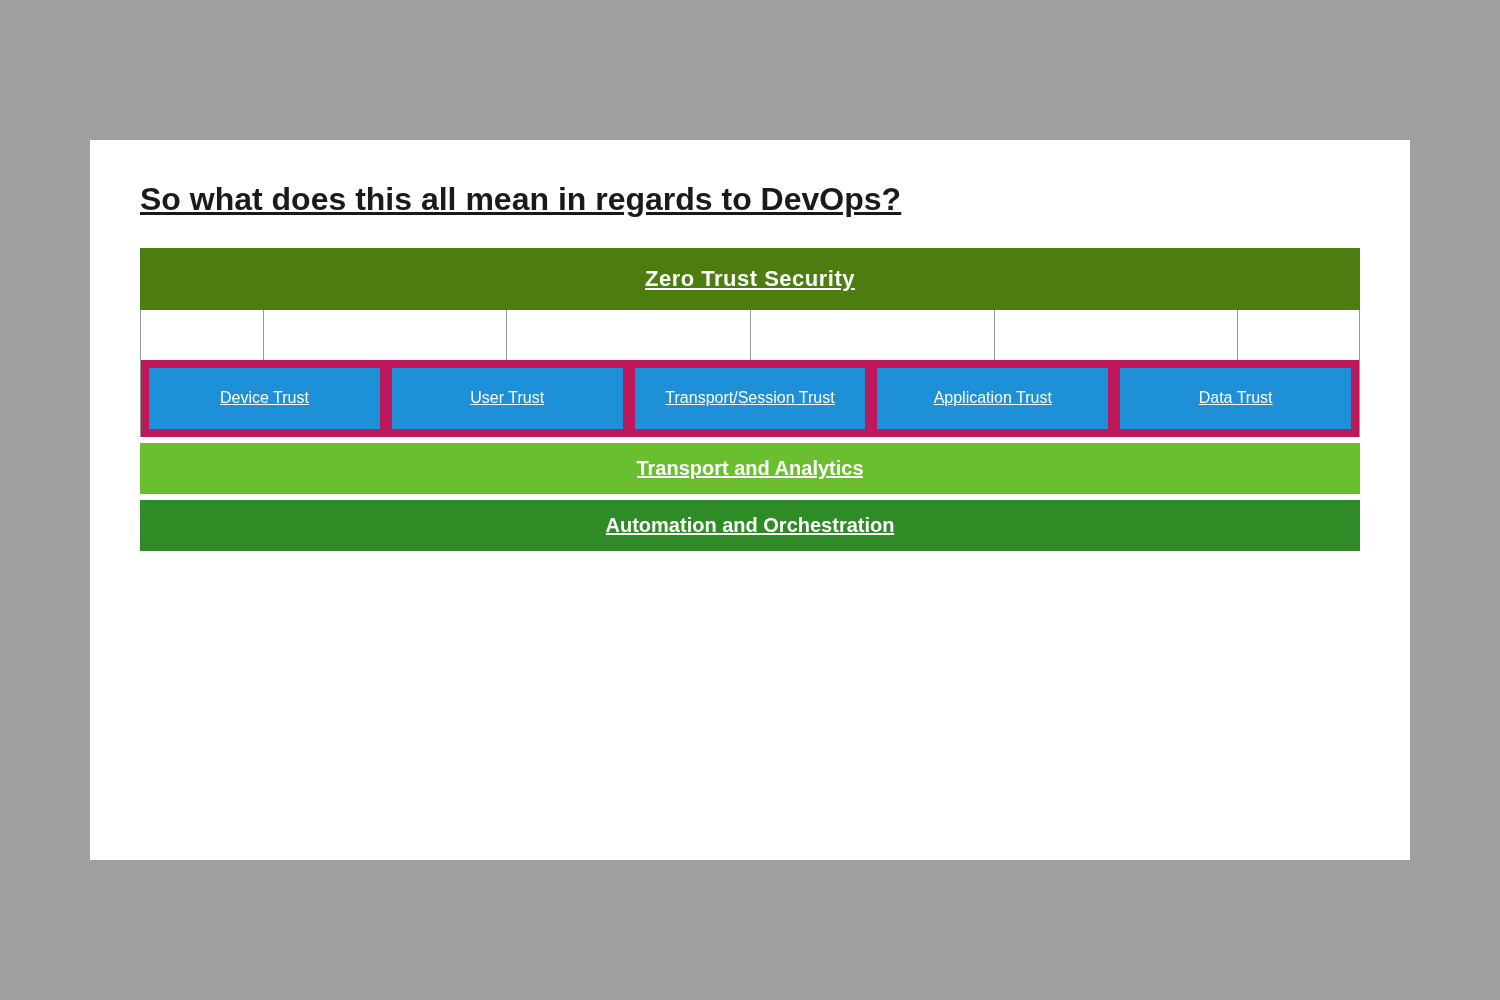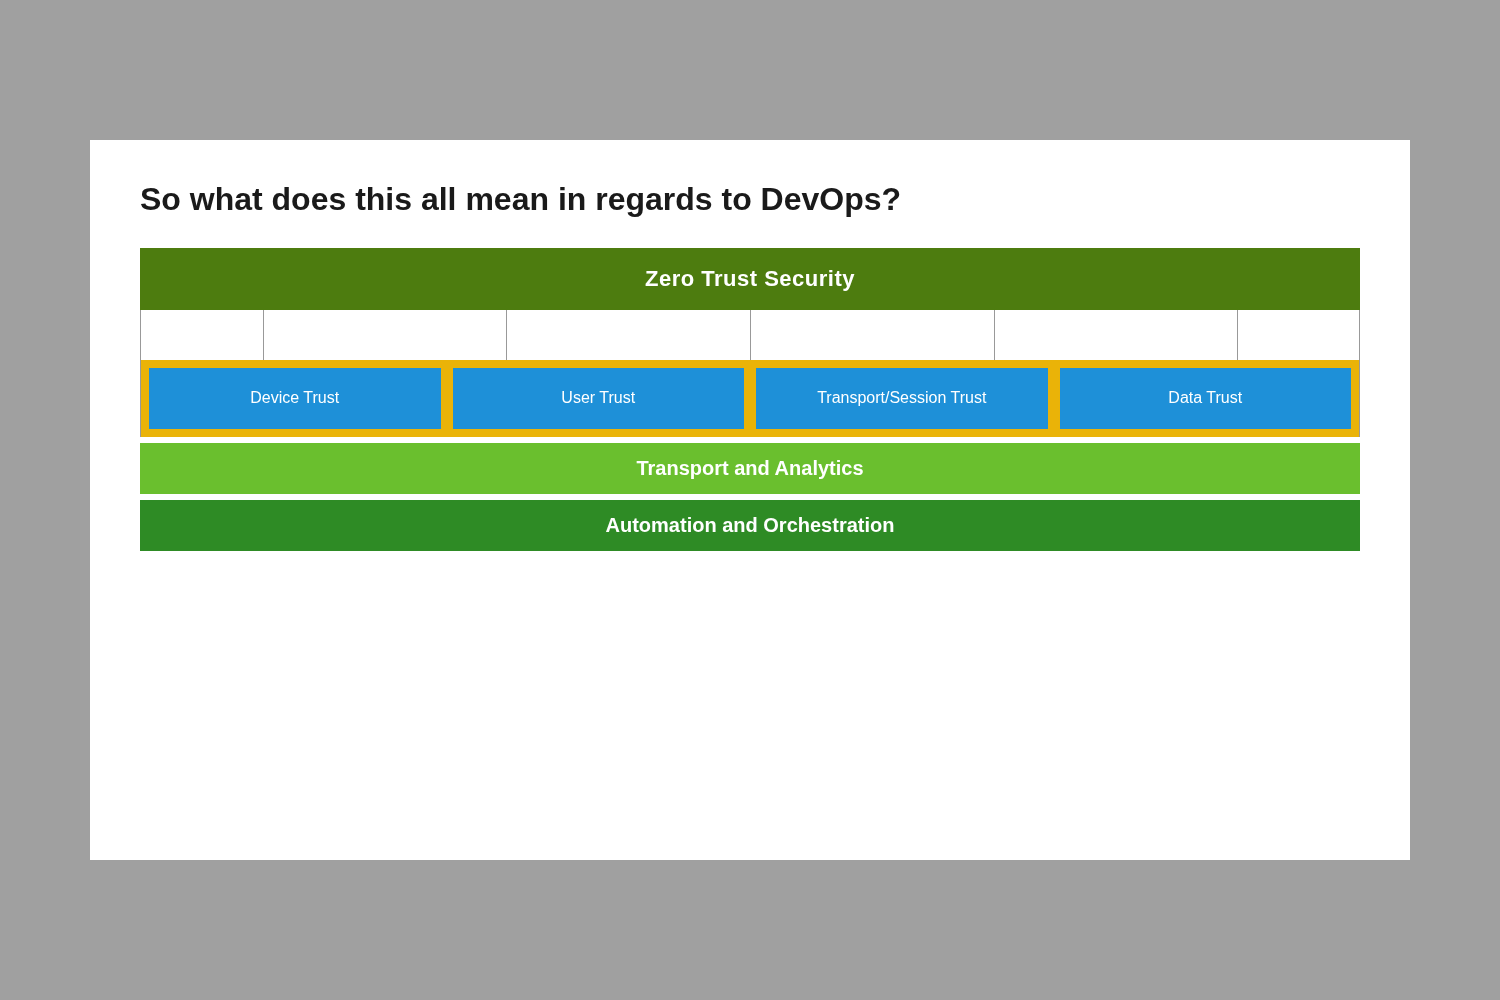--- a/index.html
+++ b/index.html
@@ -1,18 +1,19 @@
 <!DOCTYPE html>
 <html><head>
   <meta charset="utf-8">
   <style>
     * {
       margin: 0;
       padding: 0;
       box-sizing: border-box;
+      text-decoration: underline;
     }
 
     body {
       width: 1500px;
       height: 1000px;
       background-color: #a0a0a0;
       font-family: Arial, sans-serif;
       display: flex;
       align-items: center;
       justify-content: center;
@@ -80,21 +81,21 @@
     }
 
     .trust-boxes-row {
       display: flex;
       flex-direction: row;
       gap: 12px;
       padding: 0 0 0 0;
       border-left: 1px solid #999;
       border-right: 1px solid #999;
       padding: 8px 8px;
-      background-color: #eab308;
+      background-color: #be185d;
     }
 
     .trust-box {
       flex: 1;
       background-color: #1e90d8;
       color: #ffffff;
       text-align: center;
       padding: 20px 10px;
       font-size: 16px;
       font-weight: 500;
@@ -151,20 +152,23 @@
       <div class="trust-box">
         <span>Device Trust</span>
       </div>
       <div class="trust-box">
         <span>User Trust</span>
       </div>
       <div class="trust-box">
         <span>Transport/Session Trust</span>
       </div>
       <div class="trust-box">
+        <span>Application Trust</span>
+      </div>
+      <div class="trust-box">
         <span>Data Trust</span>
       </div>
     </div>
 
     <div class="bottom-bars">
       <div class="visibility-bar">Transport and Analytics</div>
       <div class="automation-bar">Automation and Orchestration</div>
     </div>
 
   </div>

